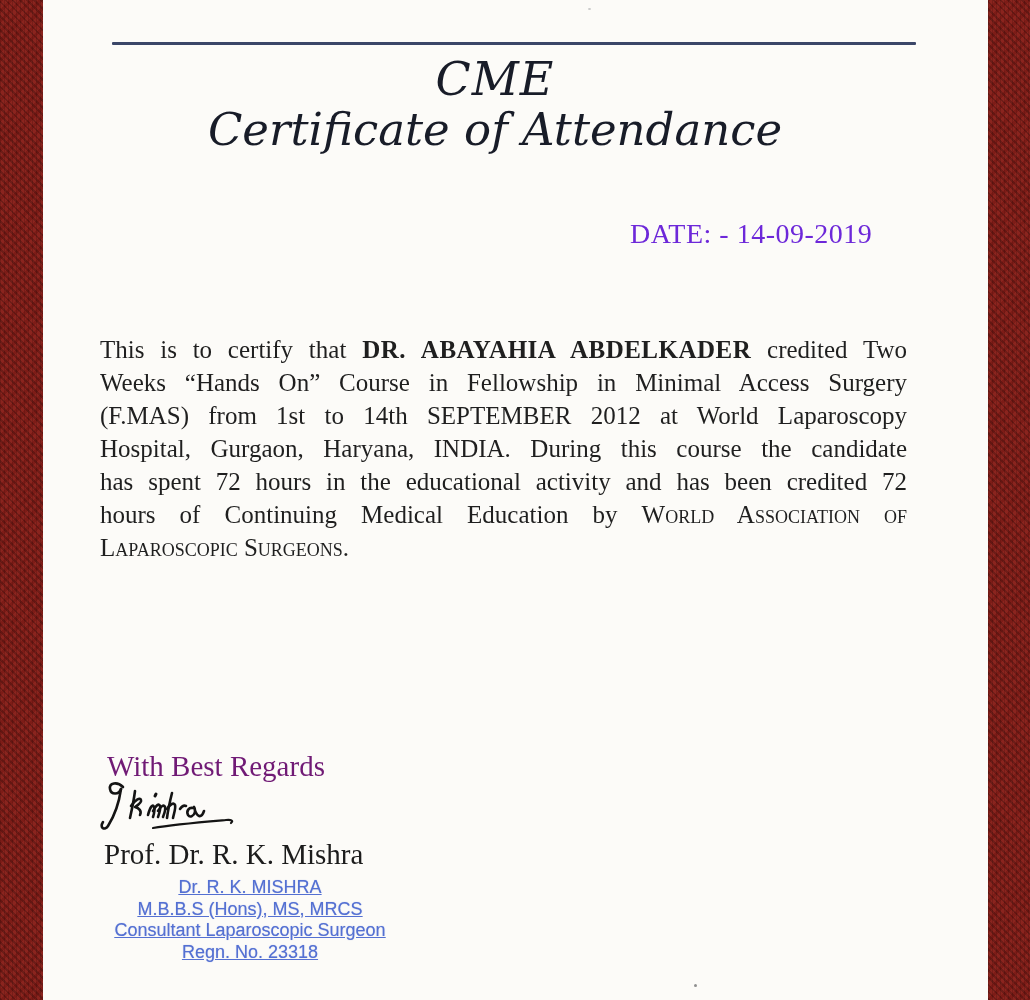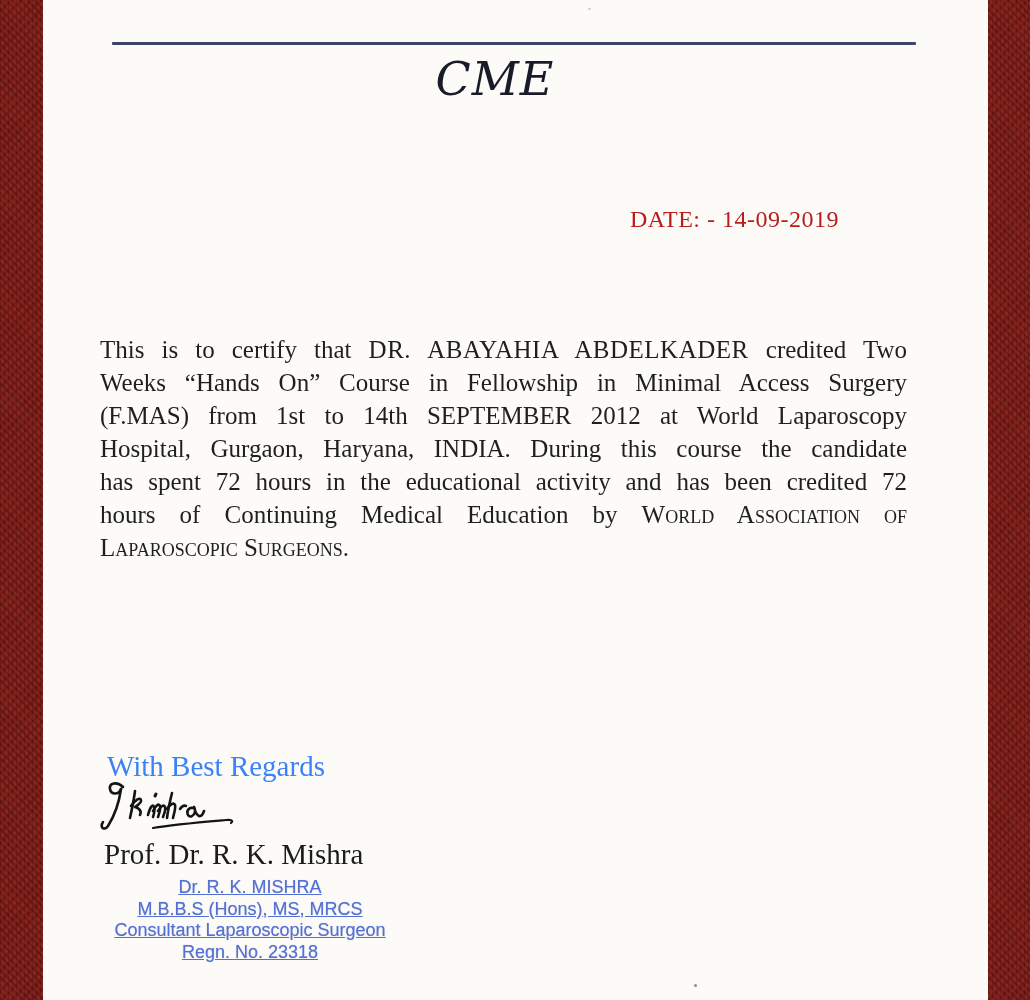--- a/index.html
+++ b/index.html
@@ -18,27 +18,27 @@
   }
   .band-left{left:0;width:43px;}
   .band-right{left:988px;width:42px;}
   .rule{position:absolute;left:112px;top:42px;width:804px;height:3px;background:#3b4668;border-radius:1px;}
   .title-block{
     position:absolute;left:0;top:54px;width:990px;text-align:center;
     font-family:"DejaVu Serif", serif;font-style:italic;color:#181c28;
   }
   .title-line1{font-size:46px;line-height:50px;font-weight:500;letter-spacing:1px;margin:0;}
   .title-line2{font-size:45px;line-height:52px;font-weight:500;margin:0;}
-  .date-line{position:absolute;left:630px;top:206px;font-size:24px;letter-spacing:0.5px;color:#b91c1c;}
+  .date-line{position:absolute;left:630px;top:218px;font-size:28px;letter-spacing:0.5px;color:#6d28d9;}
   .body-text{position:absolute;left:100px;top:333px;width:807px;font-size:25px;line-height:33px;color:#1f1f1f;}
   .body-line{text-align:justify;text-align-last:justify;white-space:normal;}
   .body-line:last-child{text-align-last:left;}
-  .b{font-weight:normal;letter-spacing:0.5px;}
+  .b{font-weight:bold;letter-spacing:0.5px;}
   .sc{font-variant:small-caps;}
-  .regards{position:absolute;left:107px;top:750px;font-size:29px;color:#3b82f6;}
+  .regards{position:absolute;left:107px;top:750px;font-size:29px;color:#701a75;}
   .signature{position:absolute;left:98px;top:781px;}
   .signer{position:absolute;left:104px;top:838px;font-size:29px;color:#1c1c1c;}
   .stamp{
     position:absolute;left:90px;top:877px;width:320px;text-align:center;
     font-family:"Liberation Sans", sans-serif;font-size:18px;line-height:21.5px;
     color:#5470d2;text-shadow:0 0 1px rgba(84,112,210,0.55);text-decoration:underline;
   }
   .speck{position:absolute;border-radius:50%;background:#8f8f8f;}
   .speck-1{left:694px;top:984px;width:3px;height:3px;}
   .speck-2{left:588px;top:8px;width:3px;height:2px;background:#c9c9c9;}
@@ -48,20 +48,21 @@
 
 <div class="page">
 
   <div class="band band-left"></div>
   <div class="band band-right"></div>
 
   <div class="rule"></div>
 
   <div class="title-block">
     <div class="title-line1">CME</div>
+    <div class="title-line2">Certificate of Attendance</div>
   </div>
 
   <div class="date-line">DATE: - 14-09-2019</div>
 
   <div class="body-text">
       <div class="body-line"><span>This is to certify that </span><span class="b">DR. ABAYAHIA ABDELKADER</span><span> credited Two</span></div>
       <div class="body-line"><span>Weeks “Hands On” Course in Fellowship in Minimal Access Surgery</span></div>
       <div class="body-line"><span>(F.MAS) from 1st to 14th SEPTEMBER 2012 at World Laparoscopy</span></div>
       <div class="body-line"><span>Hospital, Gurgaon, Haryana, INDIA. During this course the candidate</span></div>
       <div class="body-line"><span>has spent 72 hours in the educational activity and has been credited 72</span></div>

